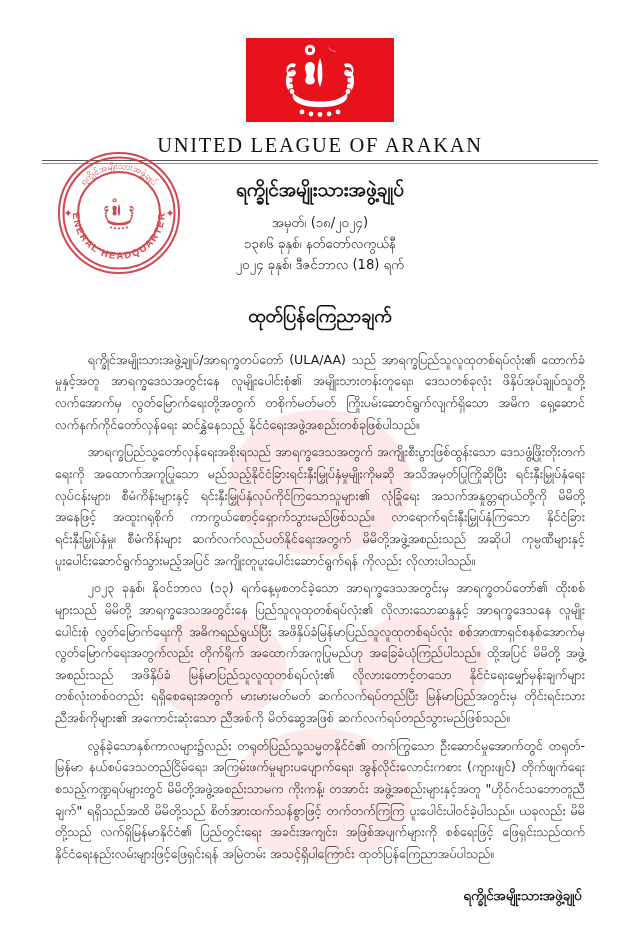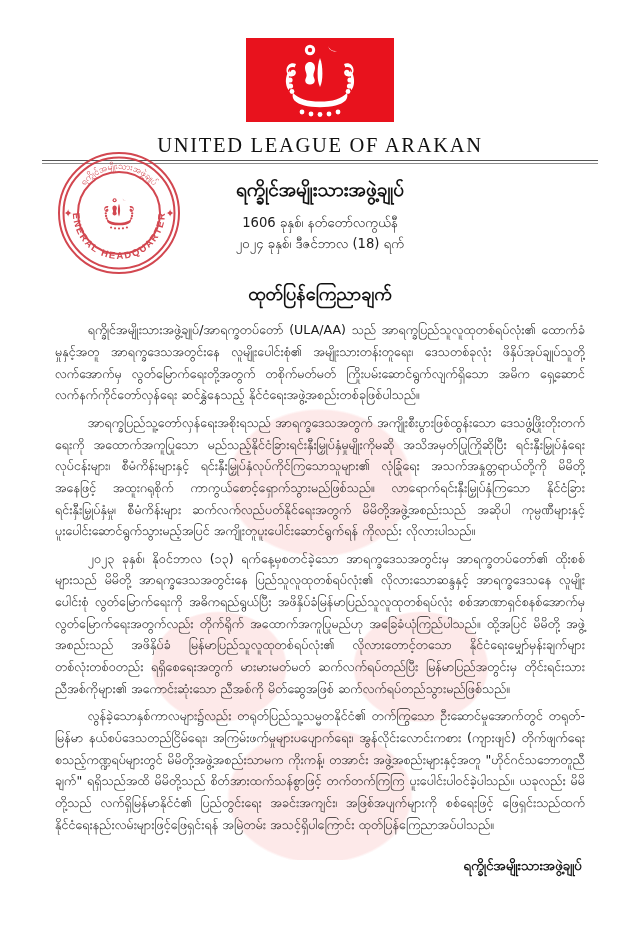--- a/index.html
+++ b/index.html
@@ -124,21 +124,21 @@
     font-size: 18px;
     font-weight: 700;
     color: #111;
   }
 
   
   .body-text {
     position: relative;
     z-index: 2;
     padding: 0 55px;
-    margin-top: 10px;
+    margin-top: 18px;
   }
   .body-text p {
     margin: 0 0 6px 0;
     font-size: 12.6px;
     line-height: 1.72;
     text-align: justify;
     text-indent: 2.6em;
     color: #1a1a1a;
     word-spacing: 0.02em;
   }
@@ -263,21 +263,22 @@
         <circle cx="74" cy="76.5" r="2.4"></circle>
           <circle cx="83" cy="76" r="2.4"></circle>
         <circle cx="92" cy="74" r="2.4"></circle>
       </g>
     </svg>
   </div>
 
   <div class="org-name-my">ရက္ခိုင်အမျိုးသားအဖွဲ့ချုပ်</div>
 
   <div class="meta">
-    <div>1606 ခုနှစ်၊ နတ်တော်လကွယ်နီ</div>
+    <div>အမှတ်၊ (၁၈/၂၀၂၄)</div>
+    <div>၁၃၈၆ ခုနှစ်၊ နတ်တော်လကွယ်နီ</div>
     <div>၂၀၂၄ ခုနှစ်၊ ဒီဇင်ဘာလ (18) ရက်</div>
   </div>
 
   <div class="doc-title">ထုတ်ပြန်ကြေညာချက်</div>
 
   <div class="body-text">
     <p>ရက္ခိုင်အမျိုးသားအဖွဲ့ချုပ်/အာရက္ခတပ်တော် (ULA/AA) သည် အာရက္ခပြည်သူလူထုတစ်ရပ်လုံး၏ ထောက်ခံမှုနှင့်အတူ အာရက္ခဒေသအတွင်းနေ လူမျိုးပေါင်းစုံ၏ အမျိုးသားတန်းတူရေး၊ ဒေသတစ်ခုလုံး ဖိနှိပ်အုပ်ချုပ်သူတို့လက်အောက်မှ လွတ်မြောက်ရေးတို့အတွက် တစိုက်မတ်မတ် ကြိုးပမ်းဆောင်ရွက်လျက်ရှိသော အမိက ရှေ့ဆောင် လက်နက်ကိုင်တော်လှန်ရေး ဆင်နွှဲနေသည့် နိုင်ငံရေးအဖွဲ့အစည်းတစ်ခုဖြစ်ပါသည်။</p>
     <p>အာရက္ခပြည်သူ့တော်လှန်ရေးအစိုးရသည် အာရက္ခဒေသအတွက် အကျိုးစီးပွားဖြစ်ထွန်းသော ဒေသဖွံ့ဖြိုးတိုးတက်ရေးကို အထောက်အကူပြုသော မည်သည့်နိုင်ငံခြားရင်းနှီးမြှုပ်နှံမှုမျိုးကိုမဆို အသိအမှတ်ပြုကြိုဆိုပြီး ရင်းနှီးမြှုပ်နှံရေးလုပ်ငန်းများ၊ စီမံကိန်းများနှင့် ရင်းနှီးမြှုပ်နှံလုပ်ကိုင်ကြသောသူများ၏ လုံခြုံရေး အသက်အနှုတ္တရာယ်တို့ကို မိမိတို့အနေဖြင့် အထူးဂရုစိုက် ကာကွယ်စောင့်ရှောက်သွားမည်ဖြစ်သည်။ လာရောက်ရင်းနှီးမြှုပ်နှံကြသော နိုင်ငံခြားရင်းနှီးမြှုပ်နှံမှု၊ စီမံကိန်းများ ဆက်လက်လည်ပတ်နိုင်ရေးအတွက် မိမိတို့အဖွဲ့အစည်းသည် အဆိုပါ ကုမ္ပဏီများနှင့် ပူးပေါင်းဆောင်ရွက်သွားမည့်အပြင် အကျိုးတူပူးပေါင်းဆောင်ရွက်ရန် ကိုလည်း လိုလားပါသည်။</p>
     <p>၂၀၂၃ ခုနှစ်၊ နိုဝင်ဘာလ (၁၃) ရက်နေ့မှစတင်ခဲ့သော အာရက္ခဒေသအတွင်းမှ အာရက္ခတပ်တော်၏ ထိုးစစ်များသည် မိမိတို့ အာရက္ခဒေသအတွင်းနေ ပြည်သူလူထုတစ်ရပ်လုံး၏ လိုလားသောဆန္ဒနှင့် အာရက္ခဒေသနေ လူမျိုးပေါင်းစုံ လွတ်မြောက်ရေးကို အဓိကရည်ရွယ်ပြီး အဖိနှိပ်ခံမြန်မာပြည်သူလူထုတစ်ရပ်လုံး စစ်အာဏာရှင်စနစ်အောက်မှ လွတ်မြောက်ရေးအတွက်လည်း တိုက်ရိုက် အထောက်အကူပြုမည်ဟု အခြေခံယုံကြည်ပါသည်။ ထို့အပြင် မိမိတို့ အဖွဲ့အစည်းသည် အဖိနှိပ်ခံ မြန်မာပြည်သူလူထုတစ်ရပ်လုံး၏ လိုလားတောင့်တသော နိုင်ငံရေးမျှော်မှန်းချက်များ တစ်လုံးတစ်ဝတည်း ရရှိစေရေးအတွက် မားမားမတ်မတ် ဆက်လက်ရပ်တည်ပြီး မြန်မာပြည်အတွင်းမှ တိုင်းရင်းသားညီအစ်ကိုများ၏ အကောင်းဆုံးသော ညီအစ်ကို မိတ်ဆွေအဖြစ် ဆက်လက်ရပ်တည်သွားမည်ဖြစ်သည်။</p>
     <p>လွန်ခဲ့သောနှစ်ကာလများ၌လည်း တရုတ်ပြည်သူ့သမ္မတနိုင်ငံ၏ တက်ကြွသော ဦးဆောင်မှုအောက်တွင် တရုတ်-မြန်မာ နယ်စပ်ဒေသတည်ငြိမ်ရေး၊ အကြမ်းဖက်မှုများပပျောက်ရေး၊ အွန်လိုင်းလောင်းကစား (ကျားဖျင်) တိုက်ဖျက်ရေး စသည့်ကဏ္ဍရပ်များတွင် မိမိတို့အဖွဲ့အစည်းသာမက ကိုးကန့်၊ တအာင်း အဖွဲ့အစည်းများနှင့်အတူ "ဟိုင်ဂင်သဘောတူညီချက်" ရရှိသည်အထိ မိမိတို့သည် စိတ်အားထက်သန်စွာဖြင့် တက်တက်ကြကြ ပူးပေါင်းပါဝင်ခဲ့ပါသည်။ ယခုလည်း မိမိတို့သည် လက်ရှိမြန်မာနိုင်ငံ၏ ပြည်တွင်းရေး အခင်းအကျင်း၊ အဖြစ်အပျက်များကို စစ်ရေးဖြင့် ဖြေရှင်းသည်ထက် နိုင်ငံရေးနည်းလမ်းများဖြင့်ဖြေရှင်းရန် အမြဲတမ်း အသင့်ရှိပါကြောင်း ထုတ်ပြန်ကြေညာအပ်ပါသည်။</p>

